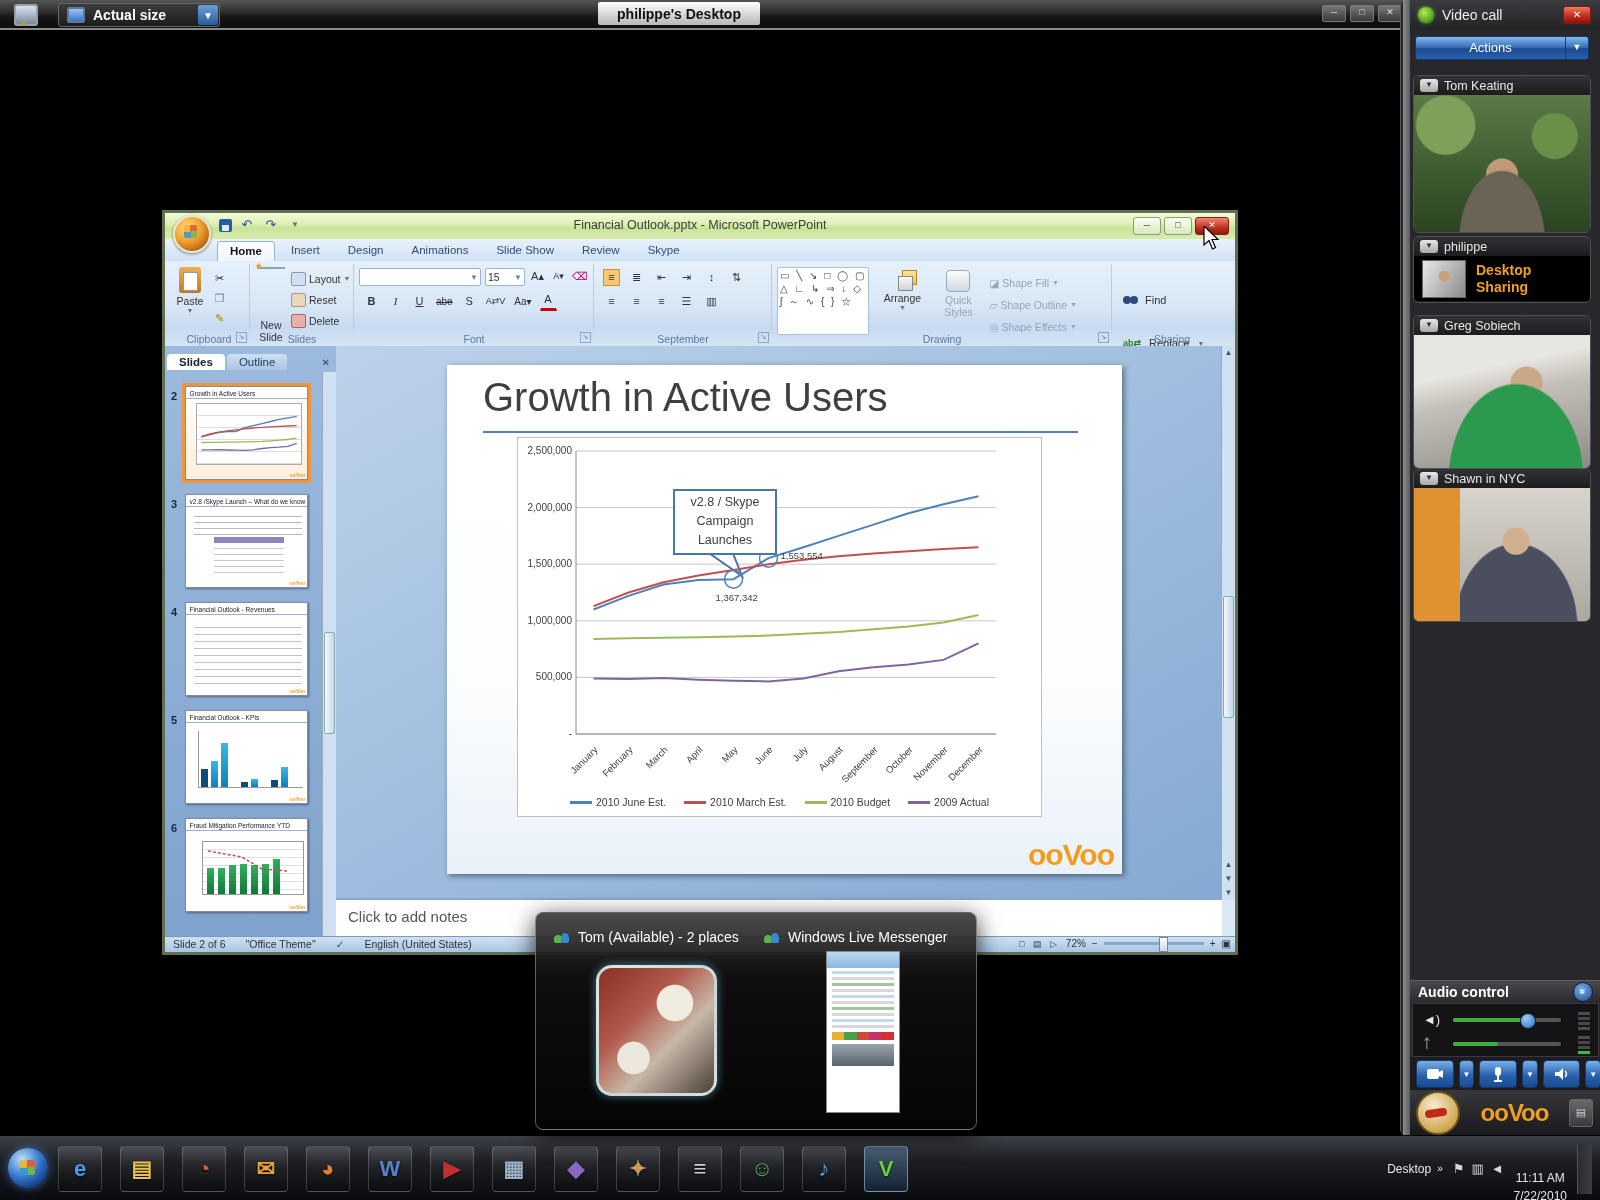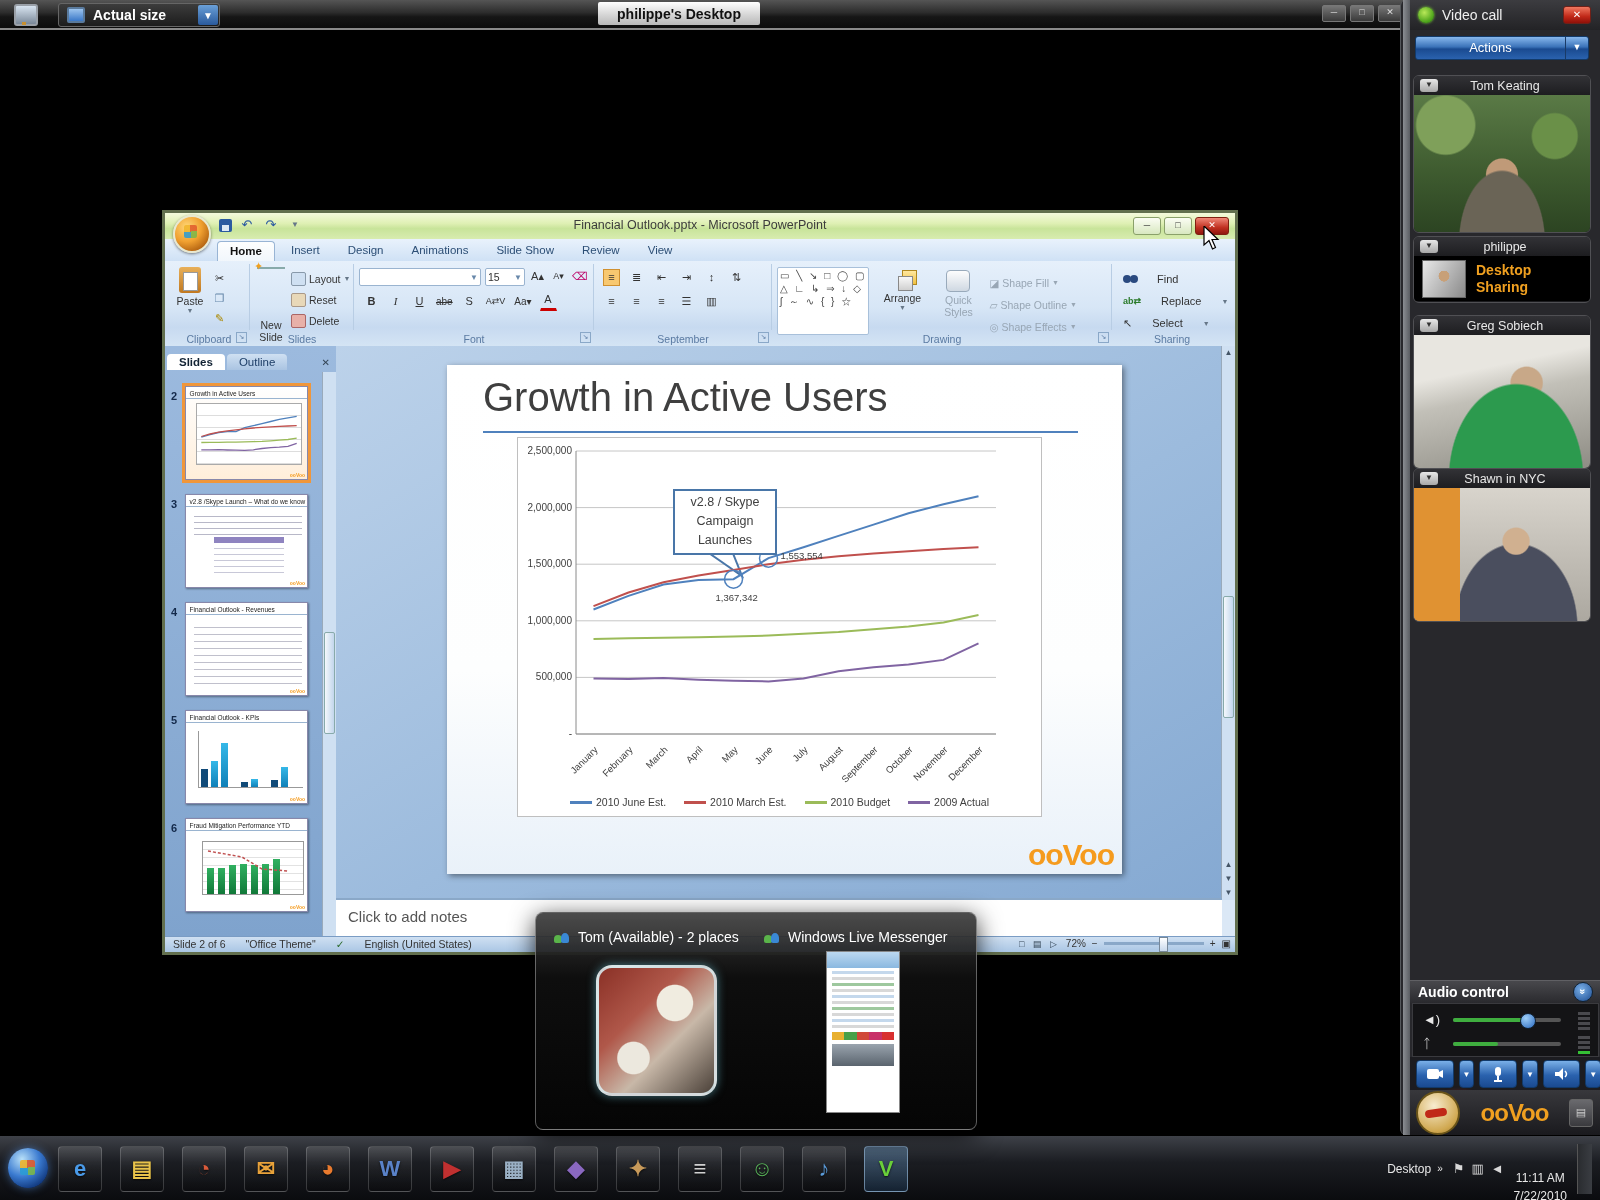--- a/index.html
+++ b/index.html
@@ -69,21 +69,21 @@
   .combo{height:16px;border:1px solid #9ab4d0;background:#fff;font-size:10.5px;color:#333;display:flex;align-items:center;padding:0 2px;border-radius:2px;}
   .combo .arr{margin-left:auto;color:#6888aa;font-size:8px;}
   .fbtn{min-width:15px;height:15px;border:1px solid transparent;font-size:11px;color:#333;text-align:center;line-height:15px;}
   .shape-grid{border:1px solid #a8c0da;background:#fff;border-radius:2px;padding:1px 2px;font-size:10px;line-height:13px;color:#444;
     letter-spacing:2px;}
   .arrange-ico{width:22px;height:20px;position:relative;margin-bottom:2px;}
   .arrange-ico i{position:absolute;width:13px;height:13px;background:linear-gradient(#ffe8a0,#f0c040);border:1px solid #b08820;}
   .arrange-ico i.b{left:7px;top:6px;background:linear-gradient(#f8f8f8,#d0d0d0);border-color:#888;}
   .qs-ico{width:22px;height:20px;border-radius:4px;background:linear-gradient(#fdfdfd,#cfd8e2);border:1px solid #9ab;margin-bottom:2px;}
   .gray{color:#98a6b4 !important;}
-  .edit-row{display:flex;align-items:center;gap:20px;font-size:11px;color:#333;height:18px;}
+  .edit-row{display:flex;align-items:center;gap:8px;font-size:11px;color:#333;height:18px;margin-top:21px;}
   .find-ico{display:inline-block;width:14px;height:9px;position:relative;}
   .find-ico:before,.find-ico:after{content:"";position:absolute;top:0;width:8px;height:8px;border-radius:50%;background:#2a4a80;}
   .find-ico:after{left:7px;}
 
   
   .lpane{position:absolute;left:0;top:133px;width:171px;bottom:15px;background:linear-gradient(#9cbade,#7fa3cd);}
   .lp-tabs{position:absolute;left:2px;top:4px;right:2px;height:20px;display:flex;align-items:flex-end;gap:2px;}
   .lp-tab{padding:2px 12px;font-size:11.5px;border-radius:4px 4px 0 0;color:#1d3d66;background:linear-gradient(#cfe0f2,#aac4e2);}
   .lp-tab.active{background:#fff;font-weight:bold;color:#123;}
   .lp-x{margin-left:auto;font-size:10px;color:#345;padding:2px 4px;}
@@ -179,21 +179,21 @@
   .vc-close{margin-left:auto;margin-right:10px;width:26px;height:16px;border-radius:3px;background:linear-gradient(#f07860,#c02818 60%,#901008);
     color:#fff;font-size:10px;text-align:center;line-height:15px;border:1px solid #702018;}
   .actions{position:absolute;left:14px;top:36px;right:12px;height:22px;border-radius:3px;display:flex;
     background:linear-gradient(#88b8ee 0%,#3a72b8 45%,#1a4a90 55%,#2a62ae 100%);border:1px solid #123a6a;color:#fff;}
   .actions .al{flex:1;text-align:center;font-size:13px;line-height:21px;}
   .actions .av{width:22px;border-left:1px solid #1a3a66;text-align:center;font-size:9px;line-height:21px;}
   .tile{position:absolute;left:12px;right:10px;border:1px solid #505054;border-radius:6px;background:#1b1b1e;overflow:hidden;}
   .tile-head{height:19px;background:linear-gradient(#323236,#1d1d20);display:flex;align-items:center;color:#e8e8e8;font-size:12.5px;}
   .tile-dd{width:18px;height:13px;margin:0 6px;border-radius:3px;background:linear-gradient(#e8e8e8,#a8a8a8);color:#333;
     font-size:8px;line-height:12px;text-align:center;}
-  .tile-name{flex:1;text-align:center;padding-right:24px;}
+  .tile-name{flex:1;text-align:left;padding-right:24px;}
   .tile-video{height:calc(100% - 19px);}
   .v-tom{background:
     radial-gradient(circle at 18% 22%,#7fa05a 0 16%,transparent 17%),
     radial-gradient(circle at 80% 30%,#6a9048 0 13%,transparent 14%),
     radial-gradient(ellipse at 50% 108%,#6a6456 0 34%,transparent 35%),
     radial-gradient(circle at 50% 58%,#c09a78 0 13%,transparent 14%),
     linear-gradient(#5a7a46,#3f5c30 55%,#2c4422);}
   .v-greg{background:
     radial-gradient(ellipse at 58% 108%,#2c9a4e 0 46%,transparent 47%),
     radial-gradient(circle at 64% 36%,#c8a888 0 11%,transparent 12%),
@@ -299,21 +299,21 @@
     <div class="orb"></div>
 
     <div class="tabrow">
       <div class="tabs">
         <span class="tab active">Home</span>
         <span class="tab">Insert</span>
         <span class="tab">Design</span>
         <span class="tab">Animations</span>
         <span class="tab">Slide Show</span>
         <span class="tab">Review</span>
-        <span class="tab">View</span>
+        <span class="tab">Skype</span>
       </div>
     </div>
 
     <div class="ribbon">
 
       <div class="grp" style="left:4px;width:80px;">
         <div style="display:flex;">
           <div class="bigbtn" style="width:42px;">
             <span class="paste-ico"></span>
             <span>Paste</span>

